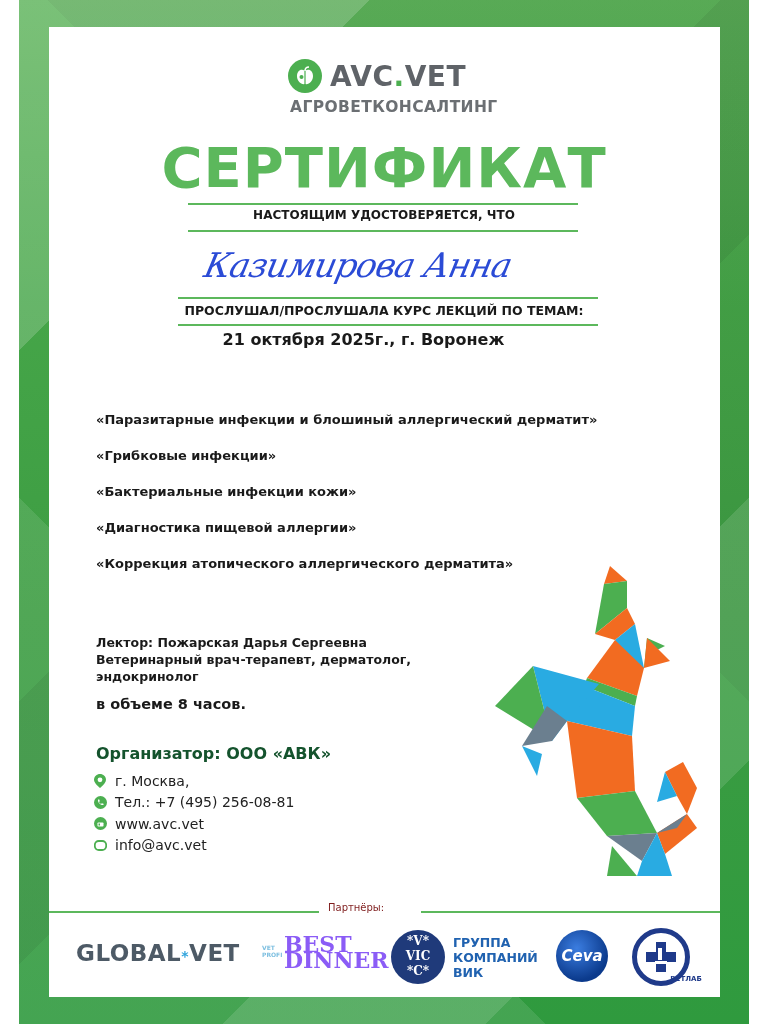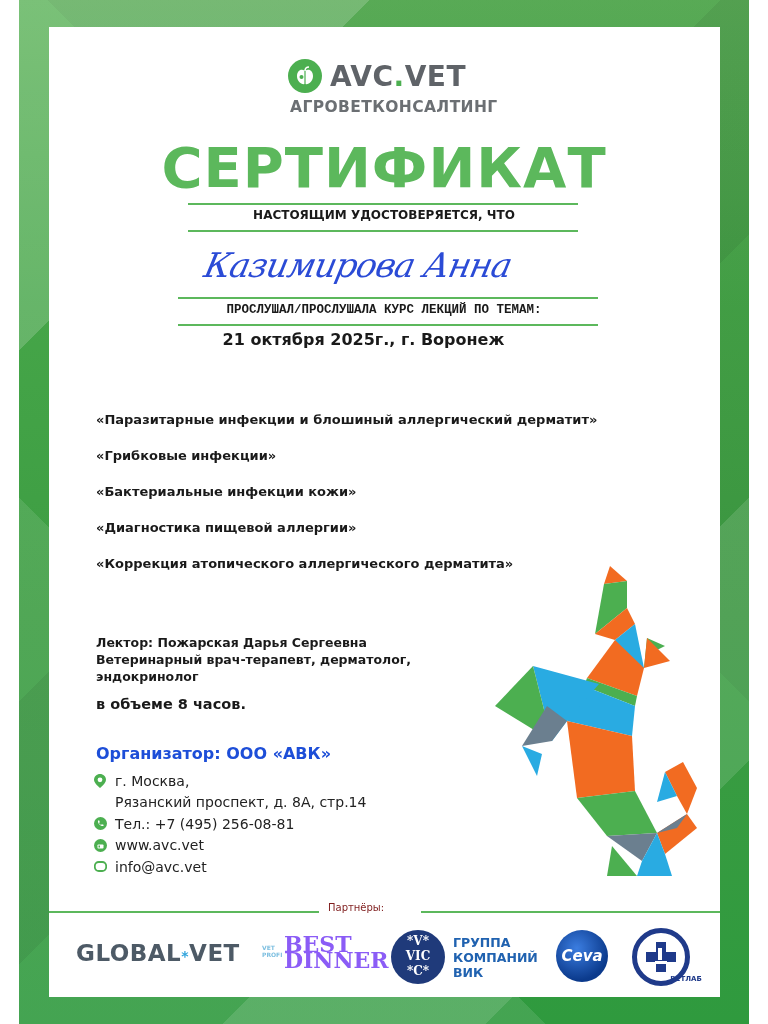--- a/index.html
+++ b/index.html
@@ -33,30 +33,30 @@
       letter-spacing: 1px;
     }
     .rule { position: absolute; left: 188px; width: 390px; height: 2px; background: #5cb85c; }
     .rule.wide { left: 178px; width: 420px; }
     .certifies { position: absolute; left: 0; width: 768px; top: 208px; text-align: center; font-size: 12px; font-weight: bold; }
 
     .signature {
       position: absolute; left: 205px; top: 245px; font-family: "DejaVu Serif", serif; font-style: italic;
       font-size: 34px; color: #2b4bd6; letter-spacing: -1px; transform: skewX(-12deg);
     }
-    .listened { position: absolute; left: 0; width: 768px; top: 303px; text-align: center; font-size: 12.5px; font-weight: bold; font-family: Liberation Mono, monospace; }
+    .listened { position: absolute; left: 0; width: 768px; top: 303px; text-align: center; font-size: 12.5px; font-weight: bold; }
     .date { position: absolute; left: 0; width: 727px; top: 330px; text-align: center; font-size: 16px; font-weight: bold; }
 
     .topics { position: absolute; left: 96px; top: 410px; }
     .topic { font-size: 13px; font-weight: bold; height: 36px; line-height: 20px; }
 
     .lector { position: absolute; left: 96px; top: 634px; font-size: 12.5px; font-weight: bold; line-height: 17px; }
     .hours { position: absolute; left: 96px; top: 696px; font-size: 14.5px; font-weight: bold; }
 
-    .organizer { position: absolute; left: 96px; top: 744px; font-size: 16px; font-weight: bold; color: #1d4ed8; }
+    .organizer { position: absolute; left: 96px; top: 744px; font-size: 16px; font-weight: bold; color: #14532d; }
     .contacts { position: absolute; left: 93px; top: 770px; }
     .contact { display: flex; align-items: center; font-size: 14px; height: 21.5px; color: #222; }
     .contact .ic { width: 14px; height: 14px; margin-right: 8px; display: inline-flex; align-items: center; justify-content: center; }
     .contact.indent { padding-left: 22px; }
 
     .partners-line-l { position: absolute; left: 49px; top: 911px; width: 270px; height: 2px; background: #5cb85c; }
     .partners-line-r { position: absolute; left: 421px; top: 911px; width: 299px; height: 2px; background: #5cb85c; }
     .partners-label { position: absolute; left: 328px; top: 902px; font-size: 10px; color: #7f1d1d; }
 
     .p-globalvet { position: absolute; left: 76px; top: 940px; font-size: 23px; font-weight: bold; color: #4d5a66; letter-spacing: 0.5px; }
@@ -132,21 +132,20 @@
 <div class="contacts">
   <div class="contact">
     <span class="ic">
       <svg width="12" height="14" viewBox="0 0 12 14">
           <path d="M6 0 C2.7 0 0 2.6 0 5.8 C0 9.5 6 14 6 14 C6 14 12 9.5 12 5.8 C12 2.6 9.3 0 6 0 Z" fill="#4caf50"></path>
           <circle cx="6" cy="5.8" r="2.4" fill="#fff"></circle>
         </svg>
     </span>
     <span>г. Москва,</span>
   </div>
-  <div class="contact indent">Рязанский проспект, д. 8А, стр.14</div>
   <div class="contact">
     <span class="ic">
       <svg width="13" height="13" viewBox="0 0 13 13">
           <circle cx="6.5" cy="6.5" r="6.5" fill="#4caf50"></circle>
           <path d="M4 3.5 L5.3 3.5 L5.8 5.2 L5 6 C5.5 7 6 7.5 7 8 L7.8 7.2 L9.5 7.7 L9.5 9 C6.5 9.5 3.5 6.5 4 3.5 Z" fill="#fff"></path>
         </svg>
     </span>
     <span>Тел.: +7 (495) 256-08-81</span>
   </div>
   <div class="contact">

